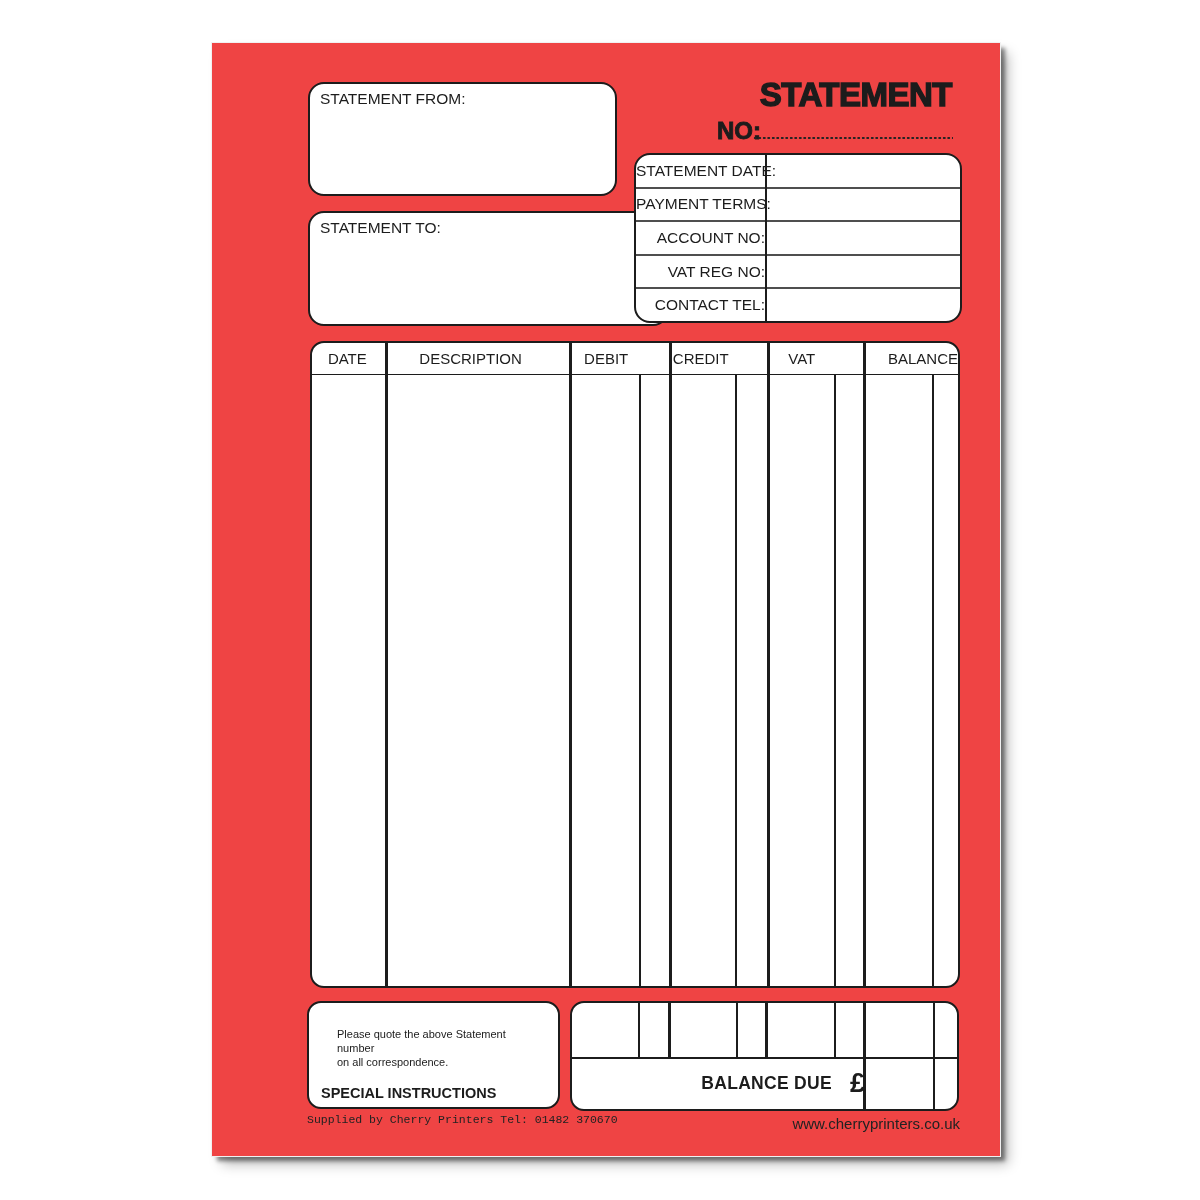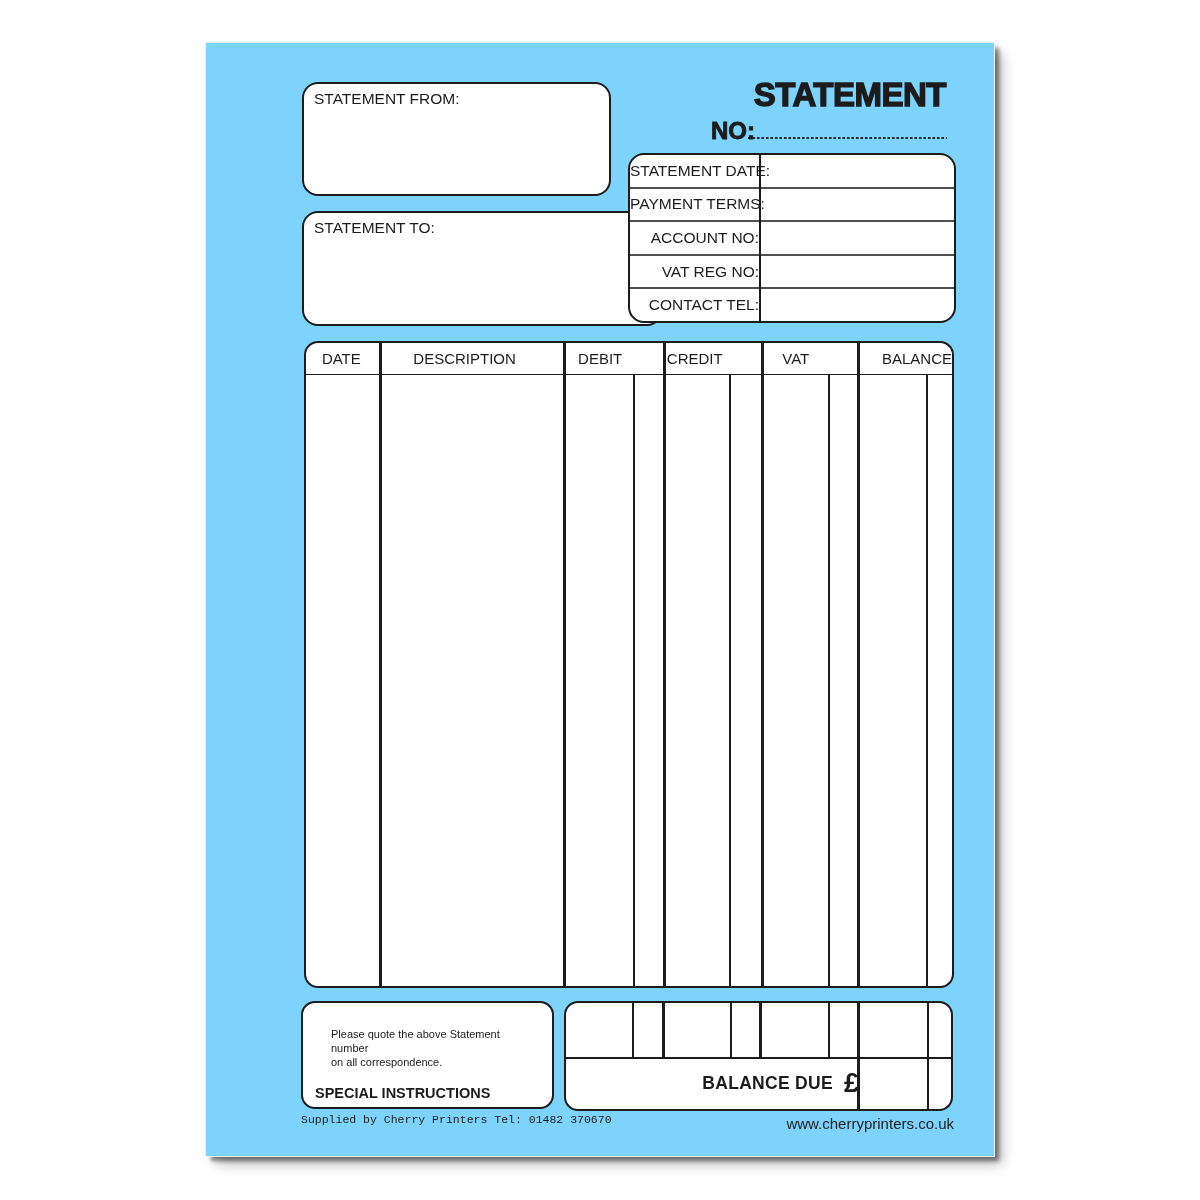--- a/index.html
+++ b/index.html
@@ -6,23 +6,23 @@
     margin: 0;
     width: 1200px;
     height: 1200px;
     background: #ffffff;
     font-family: "Liberation Sans", sans-serif;
     color: #1c1c1c;
     overflow: hidden;
   }
   .page {
     position: absolute;
-    left: 205px; top: 42px;
+    left: 211px; top: 42px;
     width: 790px; height: 1115px;
-    background: #7dd3fc;
+    background: #ef4444;
     border: 1px solid #f1f1f1;
     box-shadow: 5px 5px 4px -1px rgba(0,0,0,0.45), 9px 9px 12px -2px rgba(0,0,0,0.28);
     box-sizing: border-box;
   }
   .rbox {
     position: absolute;
     border: 2.5px solid #1c1c1c;
     border-radius: 16px;
     background: #fff;
     box-sizing: border-box;
@@ -112,21 +112,21 @@
   .tv-full { top: 0; bottom: 0; }
   .tvthin { width: 1.5px; }
   .tvthick { width: 2.6px; }
   .totals-top-area { position: absolute; left: 0; top: 0; right: 0; height: 54px; }
   .balance-row-label {
     position: absolute;
     left: 0; top: 56px; height: 49px; width: 305px;
     display: flex; align-items: center; justify-content: flex-end;
     padding-right: 12px;
     box-sizing: border-box;
-    gap: 11px;
+    gap: 18px;
   }
   .balance-due-text { font-size: 17.5px; font-weight: bold; letter-spacing: 0.3px; }
   .pound-sign { font-size: 27px; font-weight: bold; }
   .balance-value-area { position: absolute; left: 291px; top: 56px; right: 0; bottom: 0; }
 
   .footer-left {
     position: absolute;
     left: 95px; top: 1070px;
     font-size: 11.5px;
     color: #222;

